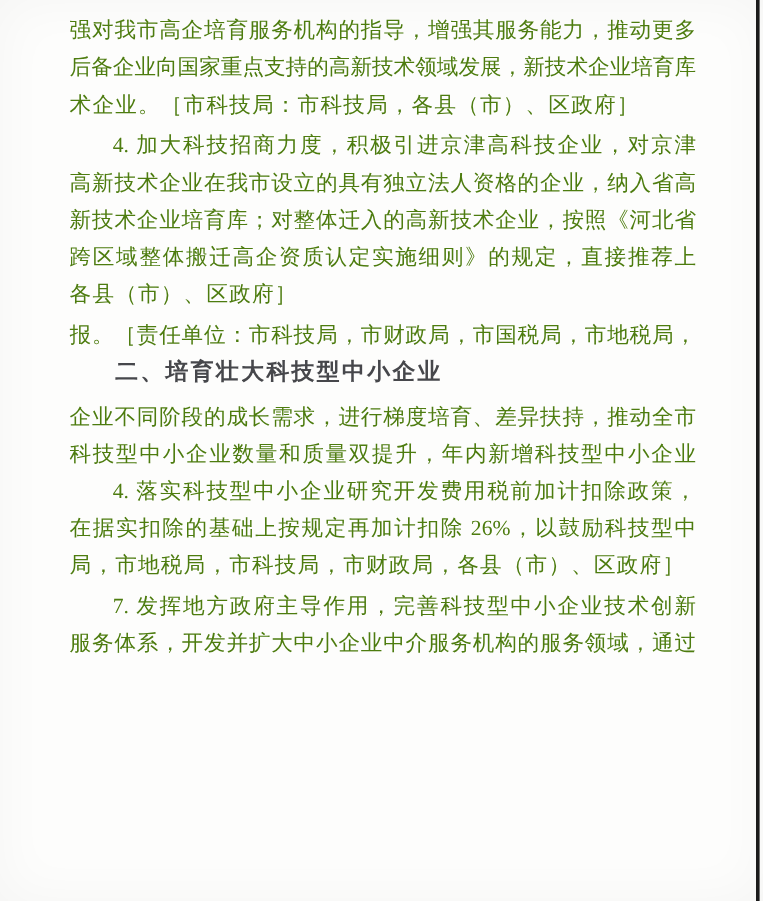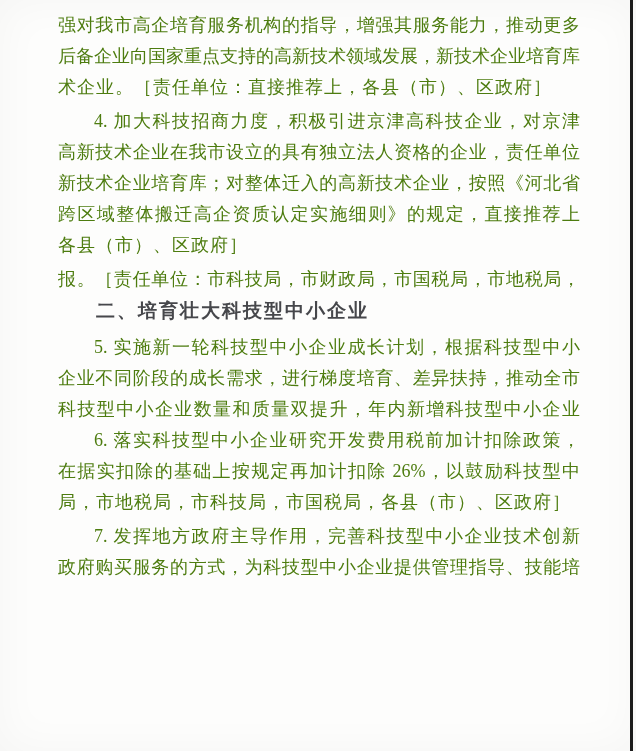--- a/index.html
+++ b/index.html
@@ -63,31 +63,30 @@
     background: #1b1b1b;
   }
 </style>
 </head>
 <body>
 
 <div class="page">
   <div class="content">
     <div class="line">强对我市高企培育服务机构的指导，增强其服务能力，推动更多</div>
     <div class="line">后备企业向国家重点支持的高新技术领域发展，新技术企业培育库</div>
-    <div class="line end para-end">术企业。［责任单位：直接推荐上，各县（市）、区政府］</div>
+    <div class="line end para-end">术企业。［市科技局：市科技局，各县（市）、区政府］</div>
     <div class="line indent">4. 加大科技招商力度，积极引进京津高科技企业，对京津</div>
-    <div class="line">高新技术企业在我市设立的具有独立法人资格的企业，责任单位</div>
+    <div class="line">高新技术企业在我市设立的具有独立法人资格的企业，纳入省高</div>
     <div class="line">新技术企业培育库；对整体迁入的高新技术企业，按照《河北省</div>
     <div class="line">跨区域整体搬迁高企资质认定实施细则》的规定，直接推荐上</div>
     <div class="line end para-end">各县（市）、区政府］</div>
     <div class="line">报。［责任单位：市科技局，市财政局，市国税局，市地税局，</div>
     <div class="heading">二、培育壮大科技型中小企业</div>
-    <div class="line indent">5. 实施新一轮科技型中小企业成长计划，根据科技型中小</div>
     <div class="line">企业不同阶段的成长需求，进行梯度培育、差异扶持，推动全市</div>
     <div class="line">科技型中小企业数量和质量双提升，年内新增科技型中小企业</div>
-    <div class="line indent">6. 落实科技型中小企业研究开发费用税前加计扣除政策，</div>
+    <div class="line indent">4. 落实科技型中小企业研究开发费用税前加计扣除政策，</div>
     <div class="line">在据实扣除的基础上按规定再加计扣除 26%，以鼓励科技型中</div>
-    <div class="line end para-end">局，市地税局，市科技局，市国税局，各县（市）、区政府］</div>
+    <div class="line end para-end">局，市地税局，市科技局，市财政局，各县（市）、区政府］</div>
     <div class="line indent">7. 发挥地方政府主导作用，完善科技型中小企业技术创新</div>
-    <div class="line">政府购买服务的方式，为科技型中小企业提供管理指导、技能培</div>
+    <div class="line">服务体系，开发并扩大中小企业中介服务机构的服务领域，通过</div>
   </div>
   <div class="edge-line"></div>
 </div>
 
 </body></html>

